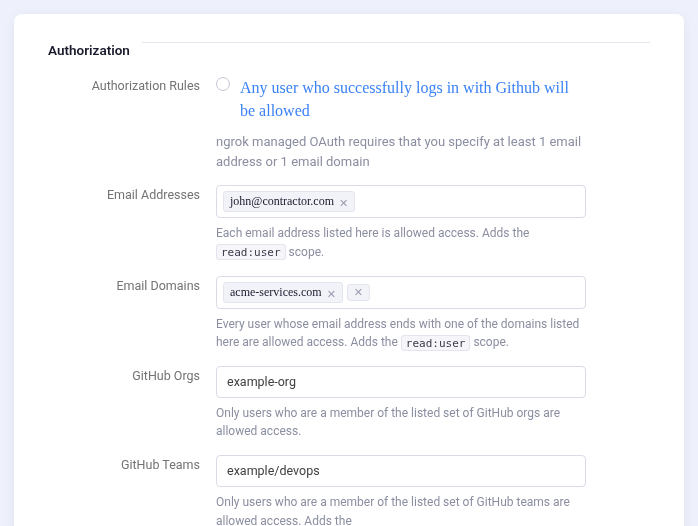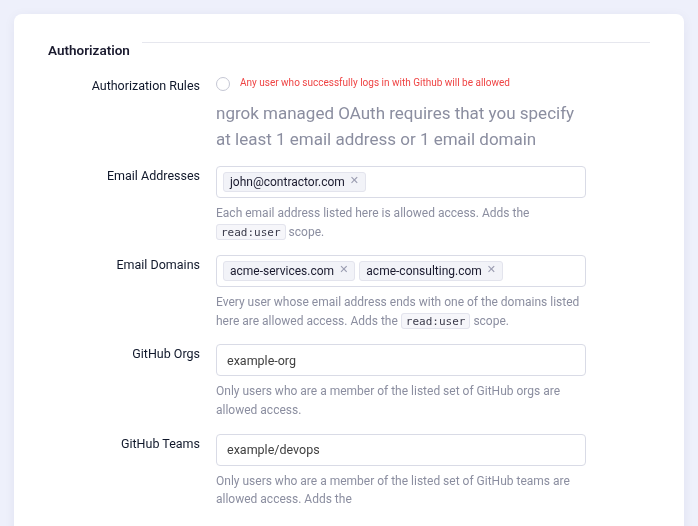--- a/index.html
+++ b/index.html
@@ -36,21 +36,21 @@
   .row {
     display: flex;
     margin-bottom: 14px;
   }
   .row-label {
     width: 168px;
     text-align: right;
     padding-right: 16px;
     padding-top: 2px;
     font-size: 12.5px;
-    color: #0f172a;
+    color: #737373;
   }
   .row-body {
     flex: 1;
     max-width: 370px;
   }
   .radio-line {
     display: flex;
     align-items: flex-start;
     margin-bottom: 10px;
     cursor: pointer;
@@ -73,26 +73,27 @@
     position: absolute;
     width: 7px;
     height: 7px;
     background: #2b3eef;
     border-radius: 50%;
     top: 50%;
     left: 50%;
     transform: translate(-50%, -50%);
   }
   .radio-text {
-    font-size: 10px;
-    color: #ef4444;
+    font-size: 16px;
+    color: #3b82f6;
     line-height: 1.45;
+    font-family: Liberation Serif, serif;
   }
   .help-under-radio {
-    font-size: 17px;
+    font-size: 13px;
     color: #8b8ea0;
     line-height: 1.5;
     margin-left: 0px;
     margin-top: 4px;
   }
   .tag-field {
     border: 1px solid #d9dbe6;
     border-radius: 4px;
     padding: 5px 6px;
     display: flex;
@@ -102,22 +103,23 @@
     align-items: center;
   }
   .tag {
     background: #f2f3f8;
     border: 1px solid #e3e4ed;
     border-radius: 3px;
     padding: 2px 6px;
     font-size: 12px;
     color: #1a1a2e;
     display: inline-flex;
-    align-items: flex-start;
+    align-items: flex-end;
     gap: 5px;
+    font-family: Liberation Serif, serif;
   }
   .tag-x {
     color: #9a9cb0;
     font-size: 11px;
     cursor: pointer;
     line-height: 1;
   }
   .tag-input-placeholder {
     color: #404040;
     font-size: 12.5px;
@@ -177,21 +179,20 @@
 
   <div class="row">
     <div class="row-label">Email Domains</div>
     <div class="row-body">
       <div class="tag-field">
         <span class="tag">
           <span>acme-services.com</span>
           <span class="tag-x">✕</span>
         </span>
         <span class="tag">
-          <span>acme-consulting.com</span>
           <span class="tag-x">✕</span>
         </span>
       </div>
       <div class="help">
         <span>Every user whose email address ends with one of the domains listed here are allowed access. Adds the </span><span class="code">read:user</span><span> scope.</span>
       </div>
     </div>
   </div>
 
   <div class="row">

